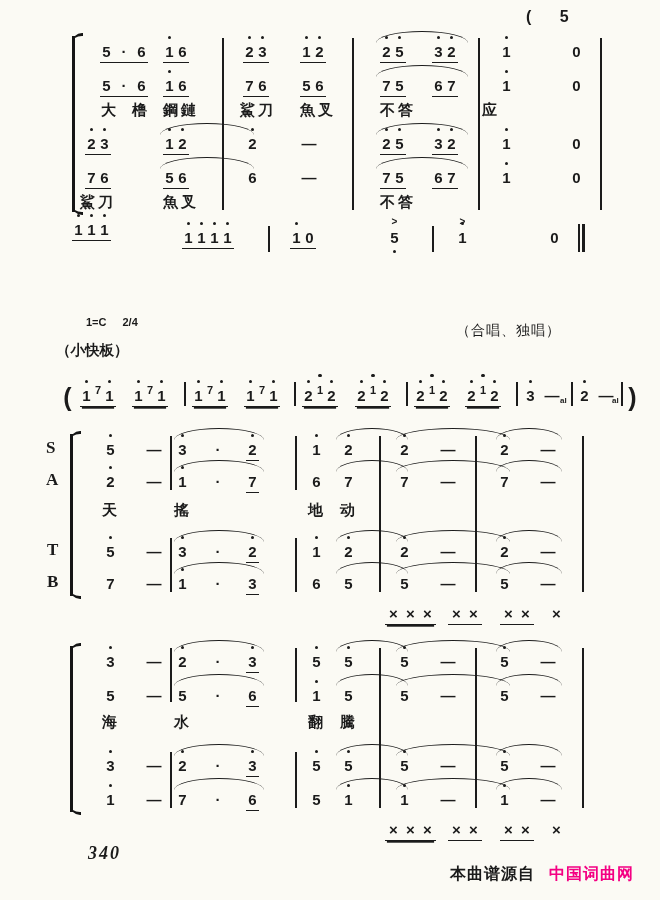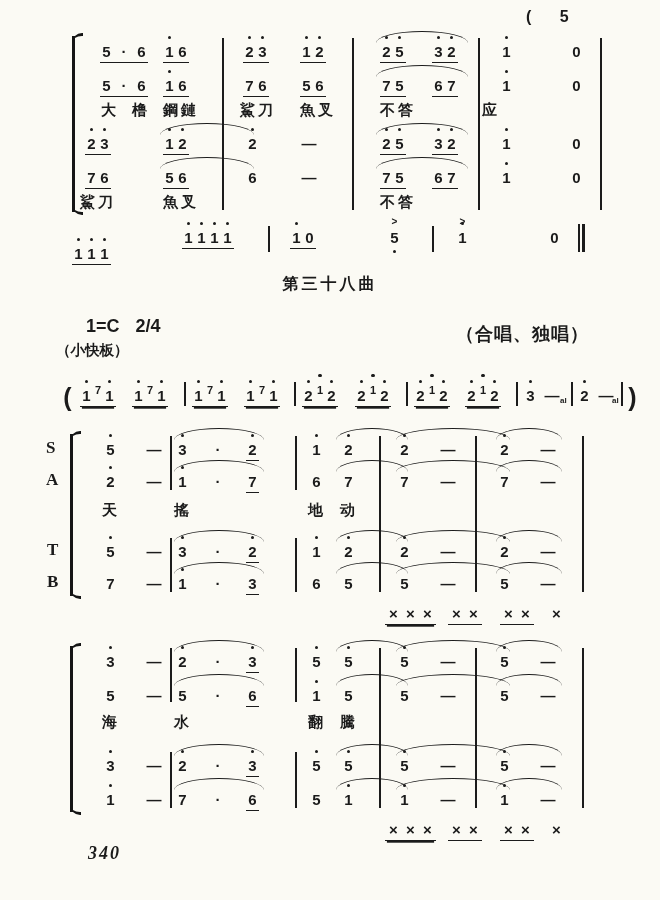--- a/index.html
+++ b/index.html
@@ -28,43 +28,45 @@
   .accent{position:absolute;left:50%;top:-16px;transform:translateX(-50%);font-size:10px;font-weight:bold;}
   .bar{position:absolute;width:1.8px;background:#1b1b1b;}
   .bar.end{width:7px;background:linear-gradient(90deg,#1b1b1b 0 1.8px,transparent 1.8px 3.6px,#1b1b1b 3.6px 7px);}
   .arc{position:absolute;height:11px;border-top:1.7px solid #1b1b1b;border-radius:100% 100% 0 0/200% 200% 0 0;}
   .bracket{position:absolute;width:10px;border-left:3px solid #151515;}
   .bracket::before{content:"";position:absolute;left:-3px;top:-3px;width:11px;height:9px;border-top:3px solid #151515;border-top-left-radius:10px;}
   .bracket::after{content:"";position:absolute;left:-3px;bottom:-3px;width:11px;height:9px;border-bottom:3px solid #151515;border-bottom-left-radius:10px;}
   
   .fragment{position:absolute;left:526px;top:8px;font-size:16px;font-weight:bold;word-spacing:24px;}
   .song-number{position:absolute;left:0;top:274px;width:100%;text-align:center;font-size:16px;font-weight:bold;letter-spacing:3px;}
-  .keysig{position:absolute;left:86px;top:316px;font-size:18px;font-weight:bold;}
+  .keysig{position:absolute;left:86px;top:316px;font-size:11px;font-weight:bold;}
   .keysig .meter{margin-left:16px;}
   .main-title{position:absolute;left:0;top:304px;width:100%;text-align:center;font-size:24px;font-weight:bold;letter-spacing:4px;}
-  .subtitle{position:absolute;left:456px;top:322px;font-size:18px;font-weight:bold;letter-spacing:1px;}
+  .subtitle{position:absolute;left:456px;top:322px;font-size:14px;font-weight:normal;letter-spacing:1px;}
   .tempo{position:absolute;left:56px;top:341px;font-size:14.5px;font-weight:bold;}
   .pageno{position:absolute;left:88px;top:843px;font-size:18px;font-weight:bold;font-style:italic;font-family:"Liberation Serif",serif;letter-spacing:2px;}
   .credit{position:absolute;left:450px;top:864px;font-size:16px;font-weight:bold;letter-spacing:1px;}
   .credit .site{margin-left:14px;cursor:pointer;}
 </style>
 </head>
 <body>
 
 <div class="page" id="score">
   <div class="fragment">( 5</div>
 
-  <div class="song-number">第三十八曲</div>
   <div class="keysig">
     <span>1=C</span><span class="meter">2/4</span>
   </div>
   <div class="subtitle">（合唱、独唱）</div>
   <div class="tempo">（小快板）</div>
 
   <div class="pageno">340</div>
+  <div class="credit">
+    <span>本曲谱源自</span><span class="site" style="color: rgb(244, 0, 131);">中国词曲网</span>
+  </div>
 <div class="bracket" style="left: 72px; top: 36px; height: 176px;"></div>
     <div class="bar" style="left: 222px; top: 38px; height: 172px;"></div>
     <div class="bar" style="left: 352px; top: 38px; height: 172px;"></div>
     <div class="bar" style="left: 478px; top: 38px; height: 172px;"></div>
     <div class="bar" style="left: 600px; top: 38px; height: 172px;"></div>
     <div class="bar" style="left: 268px; top: 226px; height: 26px;"></div>
     <div class="bar" style="left: 432px; top: 226px; height: 26px;"></div>
     <div class="bar end" style="left: 578px; top: 224px; height: 28px;"></div>
     <div class="arc" style="left: 376px; top: 31px; width: 92px;"></div>
     <div class="arc" style="left: 376px; top: 65px; width: 92px;"></div>
@@ -107,21 +109,21 @@
     <span class="cell notes u1" style="left: 163px; top: 168px;"><span class="ch">5</span><span class="ch">6</span></span>
     <span class="cell notes" style="left: 246px; top: 168px;"><span class="ch">6</span></span>
     <span class="cell notes" style="left: 295px; top: 168px;"><span class="ch dash">—</span></span>
     <span class="cell notes u1" style="left: 380px; top: 168px;"><span class="ch">7</span><span class="ch">5</span></span>
     <span class="cell notes u1" style="left: 432px; top: 168px;"><span class="ch">6</span><span class="ch">7</span></span>
     <span class="cell notes" style="left: 500px; top: 168px;"><span class="ch">1<span class="d up"></span></span></span>
     <span class="cell notes" style="left: 570px; top: 168px;"><span class="ch">0</span></span>
     <span class="cell lyrics" style="left: 80px; top: 192px;">鯊刀</span>
     <span class="cell lyrics" style="left: 163px; top: 192px;">魚叉</span>
     <span class="cell lyrics" style="left: 380px; top: 192px;">不答</span>
-    <span class="cell notes u1" style="left: 72px; top: 244px;"><span class="ch">1<span class="d up"></span></span><span class="ch">1<span class="d up"></span></span><span class="ch">1<span class="d up"></span></span></span>
+    <span class="cell notes u1" style="left: 72px; top: 220px;"><span class="ch">1<span class="d up"></span></span><span class="ch">1<span class="d up"></span></span><span class="ch">1<span class="d up"></span></span></span>
     <span class="cell notes u1" style="left: 182px; top: 228px;"><span class="ch">1<span class="d up"></span></span><span class="ch">1<span class="d up"></span></span><span class="ch">1<span class="d up"></span></span><span class="ch">1<span class="d up"></span></span></span>
     <span class="cell notes u1" style="left: 290px; top: 228px; text-decoration: underline;"><span class="ch">1<span class="d up"></span></span><span class="ch">0</span></span>
     <span class="cell notes" style="left: 388px; top: 228px;"><span class="ch">5<span class="d dn"></span></span><span class="accent">&gt;</span></span>
     <span class="cell notes" style="left: 456px; top: 228px;"><span class="ch">1<span class="d up"></span></span><span class="accent">&gt;</span></span>
     <span class="cell notes" style="left: 548px; top: 228px;"><span class="ch">0</span></span>
     <div class="bar" style="left: 184px; top: 382px; height: 24px;"></div>
     <div class="bar" style="left: 294px; top: 382px; height: 24px;"></div>
     <div class="bar" style="left: 406px; top: 382px; height: 24px;"></div>
     <div class="bar" style="left: 516px; top: 382px; height: 24px;"></div>
     <div class="bar" style="left: 571px; top: 382px; height: 24px;"></div>

